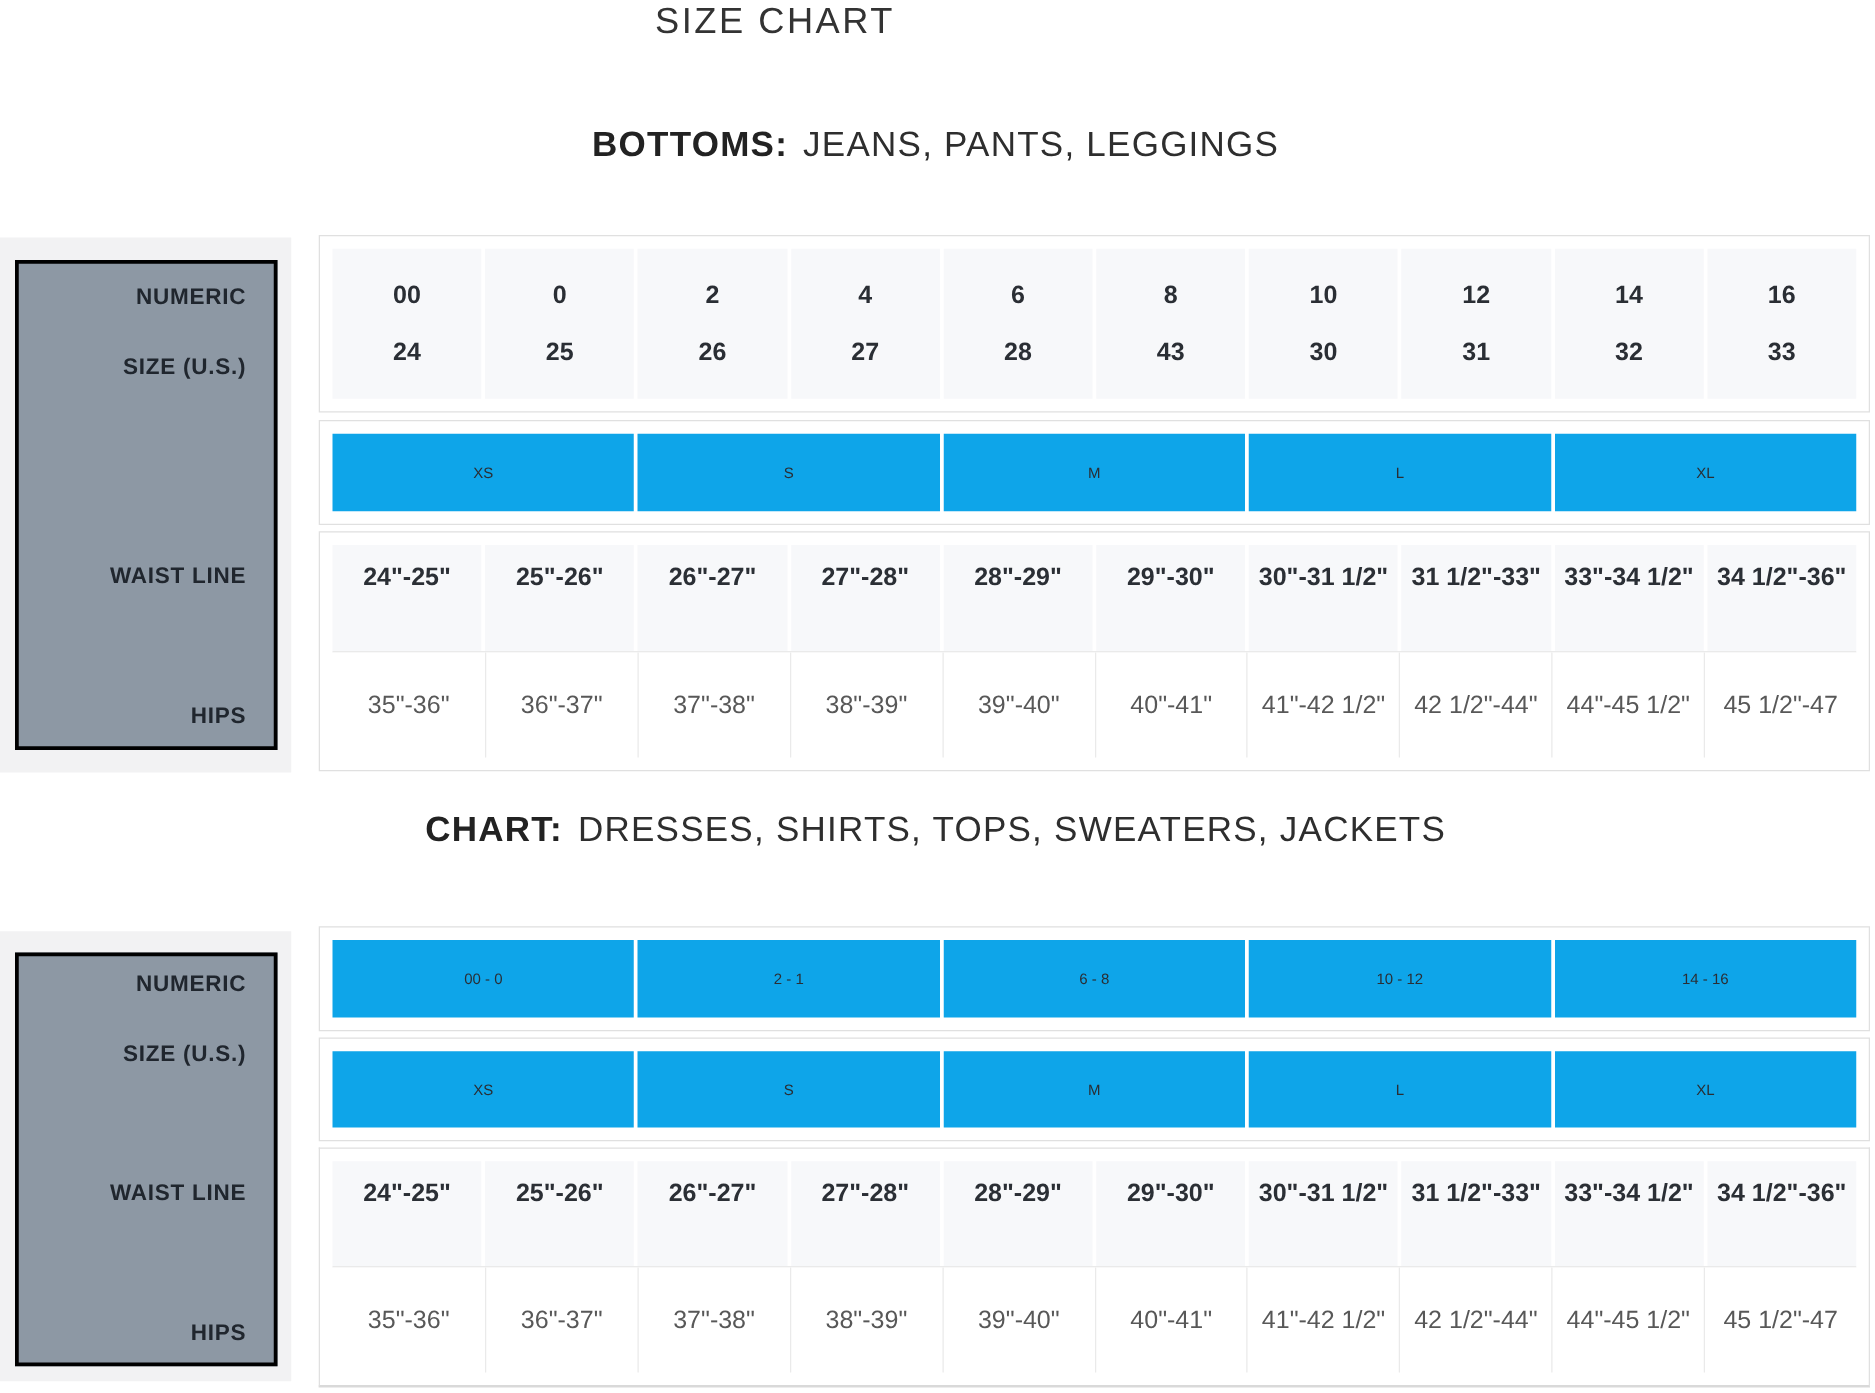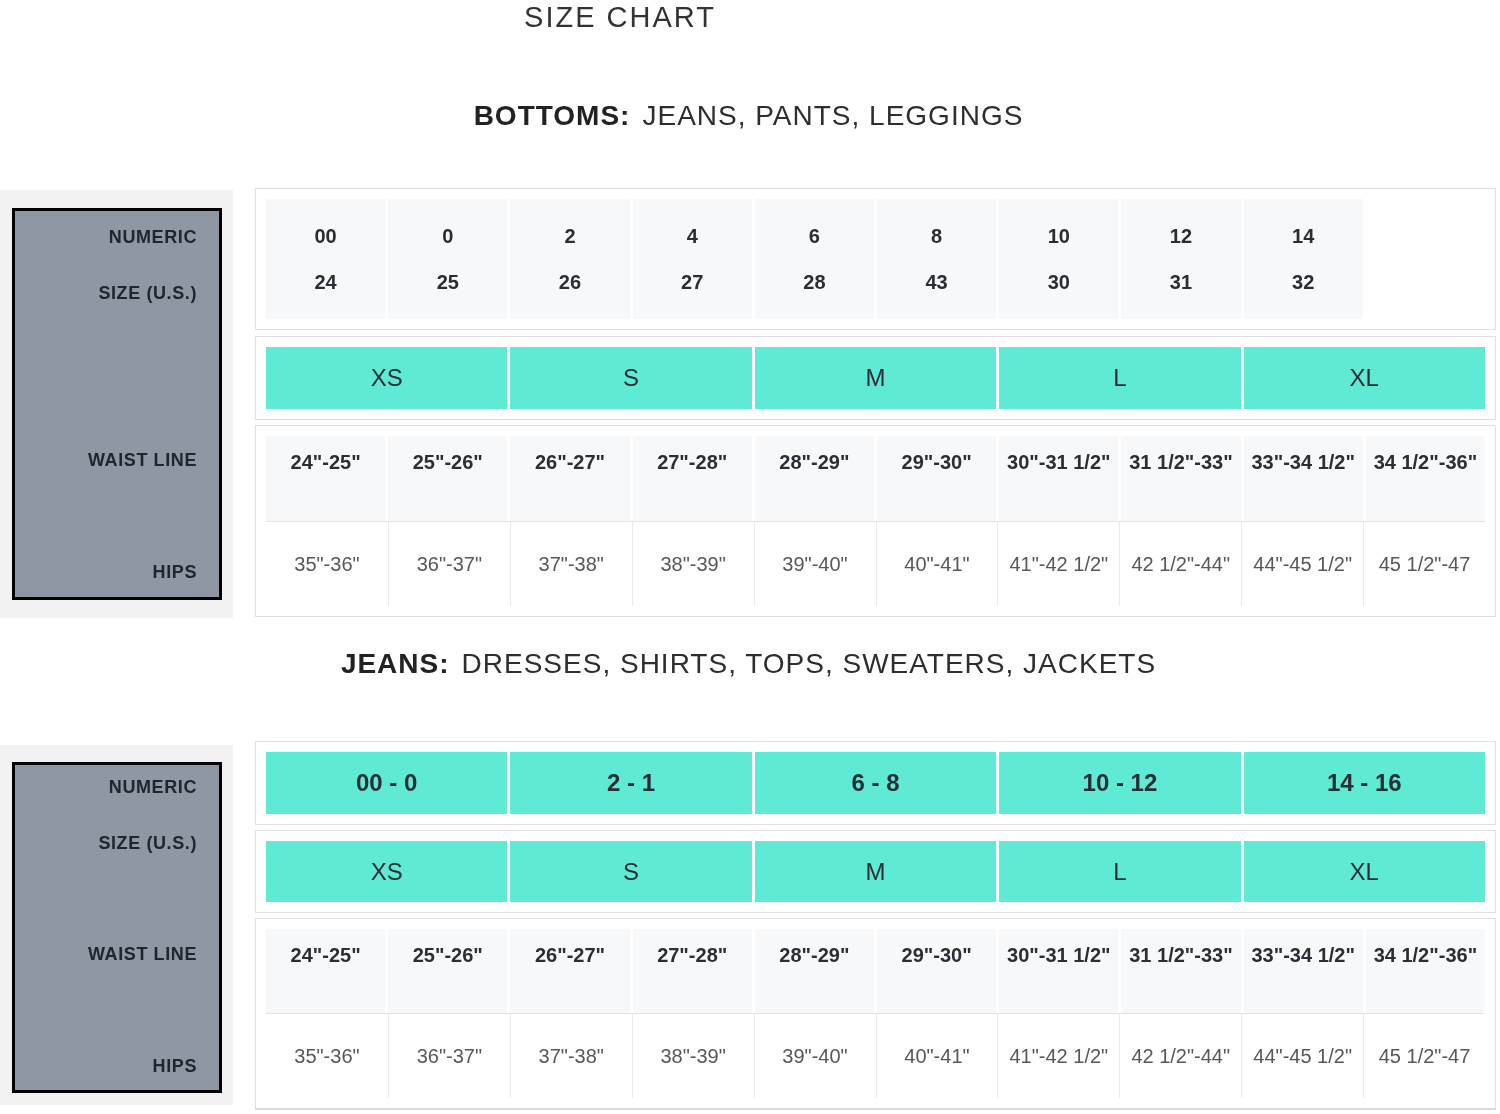--- a/index.html
+++ b/index.html
@@ -22,27 +22,27 @@
   .sidebar-bottoms .sidebar-inner{top:18px;bottom:18px;}
   .sidebar-tops .sidebar-inner{top:17px;bottom:12px;}
   .side-label{position:absolute;right:22px;font-size:18px;font-weight:600;
               letter-spacing:0.6px;color:#20262e;white-space:nowrap;}
 
   
   .tsection{position:absolute;left:255px;width:1241px;background:#fff;
             border:1px solid #e0e0e0;box-sizing:border-box;padding:10px;}
   .grid10{display:grid;grid-template-columns:repeat(10,1fr);gap:3px;height:100%;box-sizing:border-box;}
   .grid5{display:grid;grid-template-columns:repeat(5,1fr);gap:3px;height:100%;box-sizing:border-box;}
-  .cell{background:#5eead4;display:flex;align-items:center;justify-content:center;
-        text-align:left;font-size:24px;color:#2c3036;}
+  .cell{background:#0ea5e9;display:flex;align-items:center;justify-content:center;
+        text-align:left;font-size:12px;color:#2c3036;}
   .pair-cell{background:#f7f8fa;display:flex;flex-direction:column;align-items:center;
              justify-content:space-around;text-align:center;font-size:20px;font-weight:600;
              color:#2a2e34;padding:14px 0;box-sizing:border-box;}
   .letter-cell{font-weight:400;color:#2a2e34;}
-  .range-cell{font-weight:700;color:#2a2e34;}
+  .range-cell{font-weight:400;color:#2a2e34;}
   .sec3{display:flex;flex-direction:column;}
   .waist-grid{display:grid;grid-template-columns:repeat(10,1fr);gap:3px;flex:1;}
   .waist-cell{background:#f7f8fa;display:flex;align-items:flex-start;justify-content:center;
               text-align:center;font-size:20px;font-weight:700;color:#2b2f35;
               padding:12px 6px 0 6px;line-height:28px;box-sizing:border-box;}
   .hips-grid{display:grid;grid-template-columns:repeat(10,1fr);flex:1;border-top:1px solid #e4e4e4;}
   .hips-cell{background:#ffffff;display:flex;align-items:center;justify-content:center;
              text-align:center;font-size:20px;font-weight:400;color:#585858;
              line-height:28px;border-left:1px solid #eaeaea;padding:0 5px;box-sizing:border-box;}
   .hips-cell:first-child{border-left:none;}
@@ -106,20 +106,24 @@
           <span>10</span>
           <span>30</span>
         </div>
         <div class="pair-cell">
           <span>12</span>
           <span>31</span>
         </div>
         <div class="pair-cell">
           <span>14</span>
           <span>32</span>
+        </div>
+        <div class="pair-cell">
+          <span>16</span>
+          <span>33</span>
         </div>
       </div>
   </div>
   <div class="tsection b-sec2">
     <div class="grid5">
         <div class="cell letter-cell">XS</div>
         <div class="cell letter-cell">S</div>
         <div class="cell letter-cell">M</div>
         <div class="cell letter-cell">L</div>
         <div class="cell letter-cell">XL</div>
@@ -146,21 +150,21 @@
         <div class="hips-cell">39"-40"</div>
         <div class="hips-cell">40"-41"</div>
         <div class="hips-cell">41"-42 1/2"</div>
         <div class="hips-cell">42 1/2"-44"</div>
         <div class="hips-cell">44"-45 1/2"</div>
         <div class="hips-cell">45 1/2"-47</div>
       </div>
   </div>
 
   <div class="section-heading heading-tops">
-    <span class="hb">JEANS:</span><span class="hr">DRESSES, SHIRTS, TOPS, SWEATERS, JACKETS</span>
+    <span class="hb">CHART:</span><span class="hr">DRESSES, SHIRTS, TOPS, SWEATERS, JACKETS</span>
   </div>
 
   <div class="sidebar sidebar-tops">
     <div class="sidebar-inner">
       <div class="side-label" style="top:12px">NUMERIC</div>
       <div class="side-label" style="top:68px">SIZE (U.S.)</div>
       <div class="side-label" style="top:179px">WAIST LINE</div>
       <div class="side-label" style="top:291px">HIPS</div>
     </div>
   </div>

